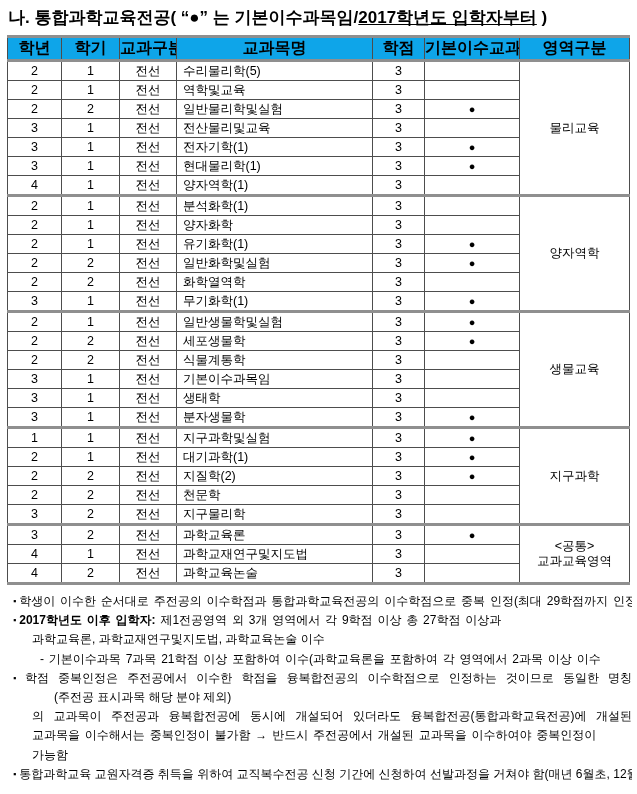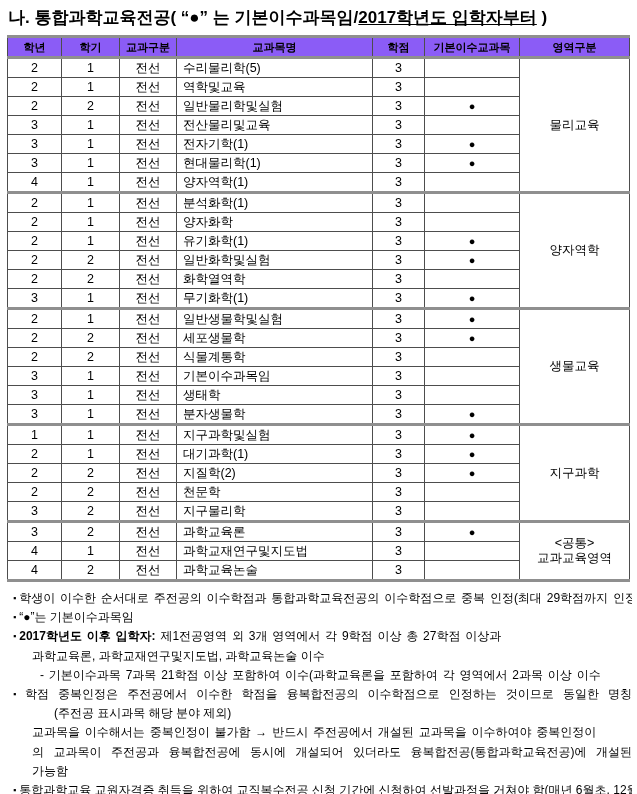--- a/index.html
+++ b/index.html
@@ -23,22 +23,22 @@
   table.course-table {
     border-collapse: collapse;
     table-layout: fixed;
     width: 622px;
     border-top: 3px solid #8f8f8f;
     border-bottom: 3px solid #8f8f8f;
     border-left: 1px solid #4d4d4d;
     border-right: 1px solid #4d4d4d;
   }
   .course-table th {
-    background: #8b5cf6;
-    font-size: 11px;
+    background: #0ea5e9;
+    font-size: 16px;
     font-weight: bold;
     height: 21px;
     border: 1px solid #4d4d4d;
     border-bottom: 2px solid #2b2b2b;
     padding: 0;
     overflow: hidden;
     white-space: nowrap;
   }
   .course-table td {
     font-size: 12.5px;
@@ -321,25 +321,24 @@
           <td>전선</td>
           <td class="course">과학교육논술</td>
           <td>3</td>
           <td class="basic"></td>
         </tr>
       </tbody>
   </table>
 
   <div class="notes" id="notes">
       <div class="note-line ind0 ws2"><span class="bullet">▪</span>학생이 이수한 순서대로 주전공의 이수학점과 통합과학교육전공의 이수학점으로 중복 인정(최대 29학점까지 인정)</div>
-      <div class="note-line ind0"><span class="bullet">▪</span>“●”는 기본이수과목임</div>
       <div class="note-line ind0 ws2"><span class="bullet">▪</span><b>2017학년도 이후 입학자:</b> 제1전공영역 외 3개 영역에서 각 9학점 이상 총 27학점 이상과</div>
       <div class="note-line ind1">과학교육론, 과학교재연구및지도법, 과학교육논술 이수</div>
       <div class="note-line ind2 ws2">- 기본이수과목 7과목 21학점 이상 포함하여 이수(과학교육론을 포함하여 각 영역에서 2과목 이상 이수</div>
       <div class="note-line ind0 j"><span class="bullet">▪</span>학점 중복인정은 주전공에서 이수한 학점을 융복합전공의 이수학점으로 인정하는 것이므로 동일한 명칭</div>
       <div class="note-line ind3">(주전공 표시과목 해당 분야 제외)</div>
+      <div class="note-line ind1 j">의 교과목이 주전공과 융복합전공에 동시에 개설되어 있더라도 융복합전공(통합과학교육전공)에 개설된</div>
       <div class="note-line ind1 ws2">교과목을 이수해서는 중복인정이 불가함 → 반드시 주전공에서 개설된 교과목을 이수하여야 중복인정이</div>
-      <div class="note-line ind1 j">의 교과목이 주전공과 융복합전공에 동시에 개설되어 있더라도 융복합전공(통합과학교육전공)에 개설된</div>
       <div class="note-line ind1">가능함</div>
       <div class="note-line ind0"><span class="bullet">▪</span>통합과학교육 교원자격증 취득을 위하여 교직복수전공 신청 기간에 신청하여 선발과정을 거쳐야 함(매년 6월초, 12월초)</div>
     </div>
 
 </div>
 
 </body></html>

